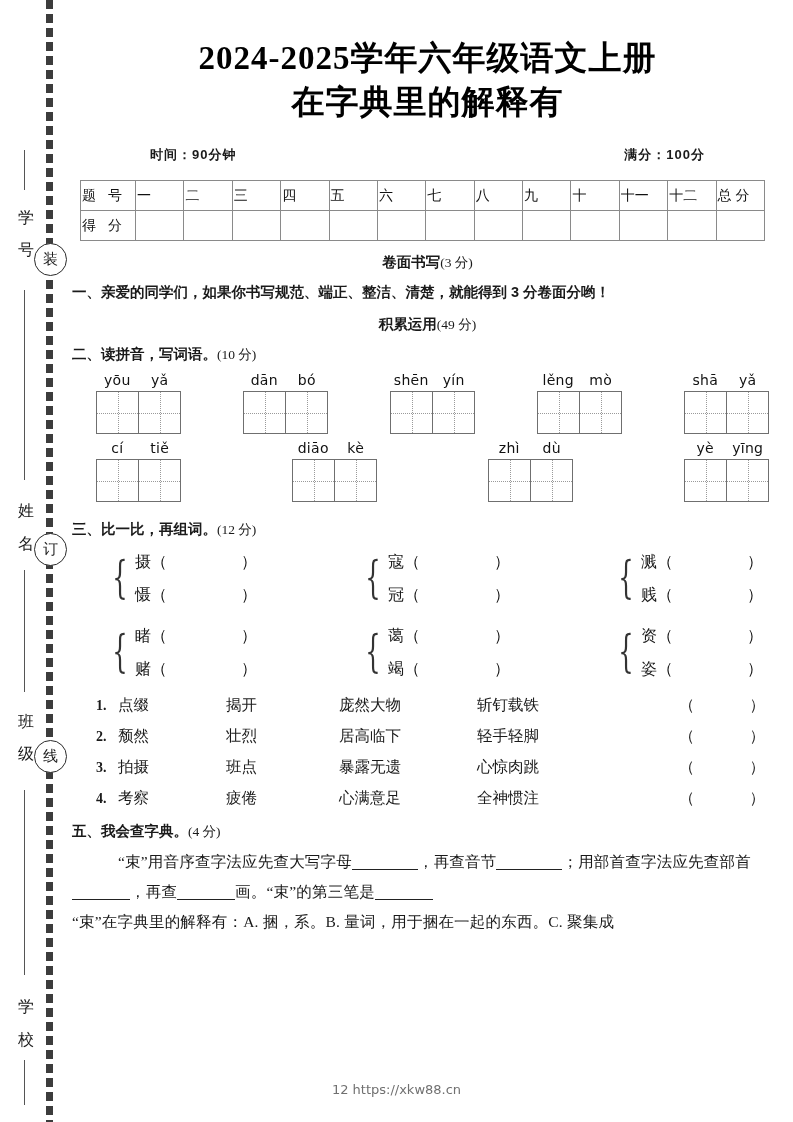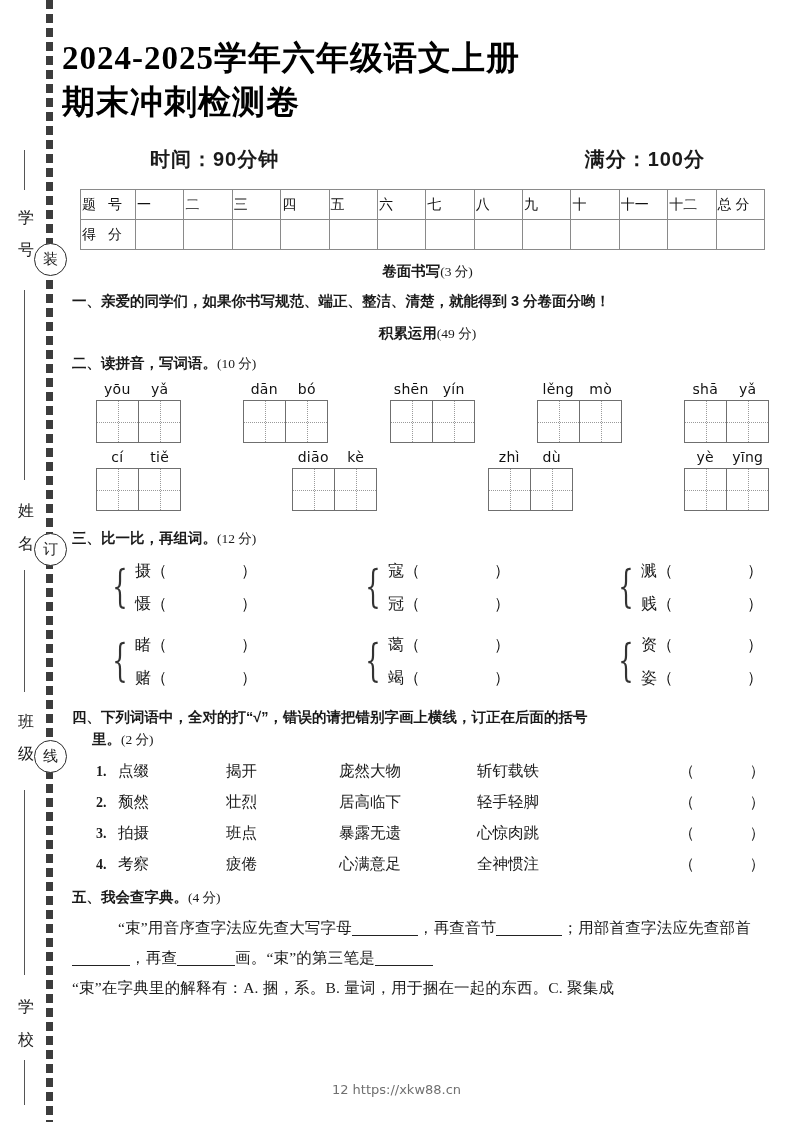--- a/index.html
+++ b/index.html
@@ -78,37 +78,37 @@
   .vr5 { top: 1060px; height: 45px; }
 
   
   #page-body {
     position: absolute;
     left: 62px; top: 0;
     width: 731px; height: 1122px;
   }
 
   #exam-title {
-    text-align: left;
+    text-align: center;
     font-family: "Liberation Serif", "DejaVu Serif", serif;
     font-weight: bold;
     font-size: 33px;
     line-height: 44px;
     letter-spacing: 1px;
     padding-top: 36px;
     color: #000;
   }
   #exam-title .line2 { display: block; }
 
   #meta-row {
     display: flex;
     justify-content: space-between;
     padding: 22px 88px 0 88px;
     font-family: "Liberation Sans", "DejaVu Sans", sans-serif;
-    font-size: 20px;
+    font-size: 13px;
     font-weight: bold;
     letter-spacing: 1px;
   }
 
   
   #score-table-wrap { padding: 16px 28px 0 18px; }
   table.score-table {
     border-collapse: collapse;
     width: 100%;
     table-layout: fixed;
@@ -290,21 +290,21 @@
 
   <div class="bind-token t1">装</div>
   <div class="bind-token t2">订</div>
   <div class="bind-token t3">线</div>
 </div>
 
 <div id="page-body">
 
   <div id="exam-title">
     <span>2024-2025学年六年级语文上册</span>
-    <span class="line2">期末冲刺检测卷</span>
+    <span class="line2">在字典里的解释有</span>
   </div>
 
   <div id="meta-row">
     <div>时间：90分钟</div>
     <div>满分：100分</div>
   </div>
 
   <div id="score-table-wrap">
     <table class="score-table">
       <tbody>
@@ -499,24 +499,20 @@
     </div>
     <div class="compare-block">
       <span class="brace">{</span>
       <span class="compare-pairs">
         <span class="compare-item"><span>资（</span><span class="blank"></span><span>）</span></span>
         <span class="compare-item"><span>姿（</span><span class="blank"></span><span>）</span></span>
       </span>
     </div>
   </div>
 
-  <div class="sec-line" style="margin-top:12px;">
-    <span>四、下列词语中，全对的打“√”，错误的请把错别字画上横线，订正在后面的括号</span>
-    <span class="cont"><span>里。</span><span class="pts">(2 分)</span></span>
-  </div>
 
   <div class="word-rows">
     <div class="word-row">
       <span class="num">1.</span>
       <span class="w1">点缀</span>
       <span class="w2">揭开</span>
       <span class="w3">庞然大物</span>
       <span class="w4">斩钉载铁</span>
       <span class="paren">
           <span>（</span>

